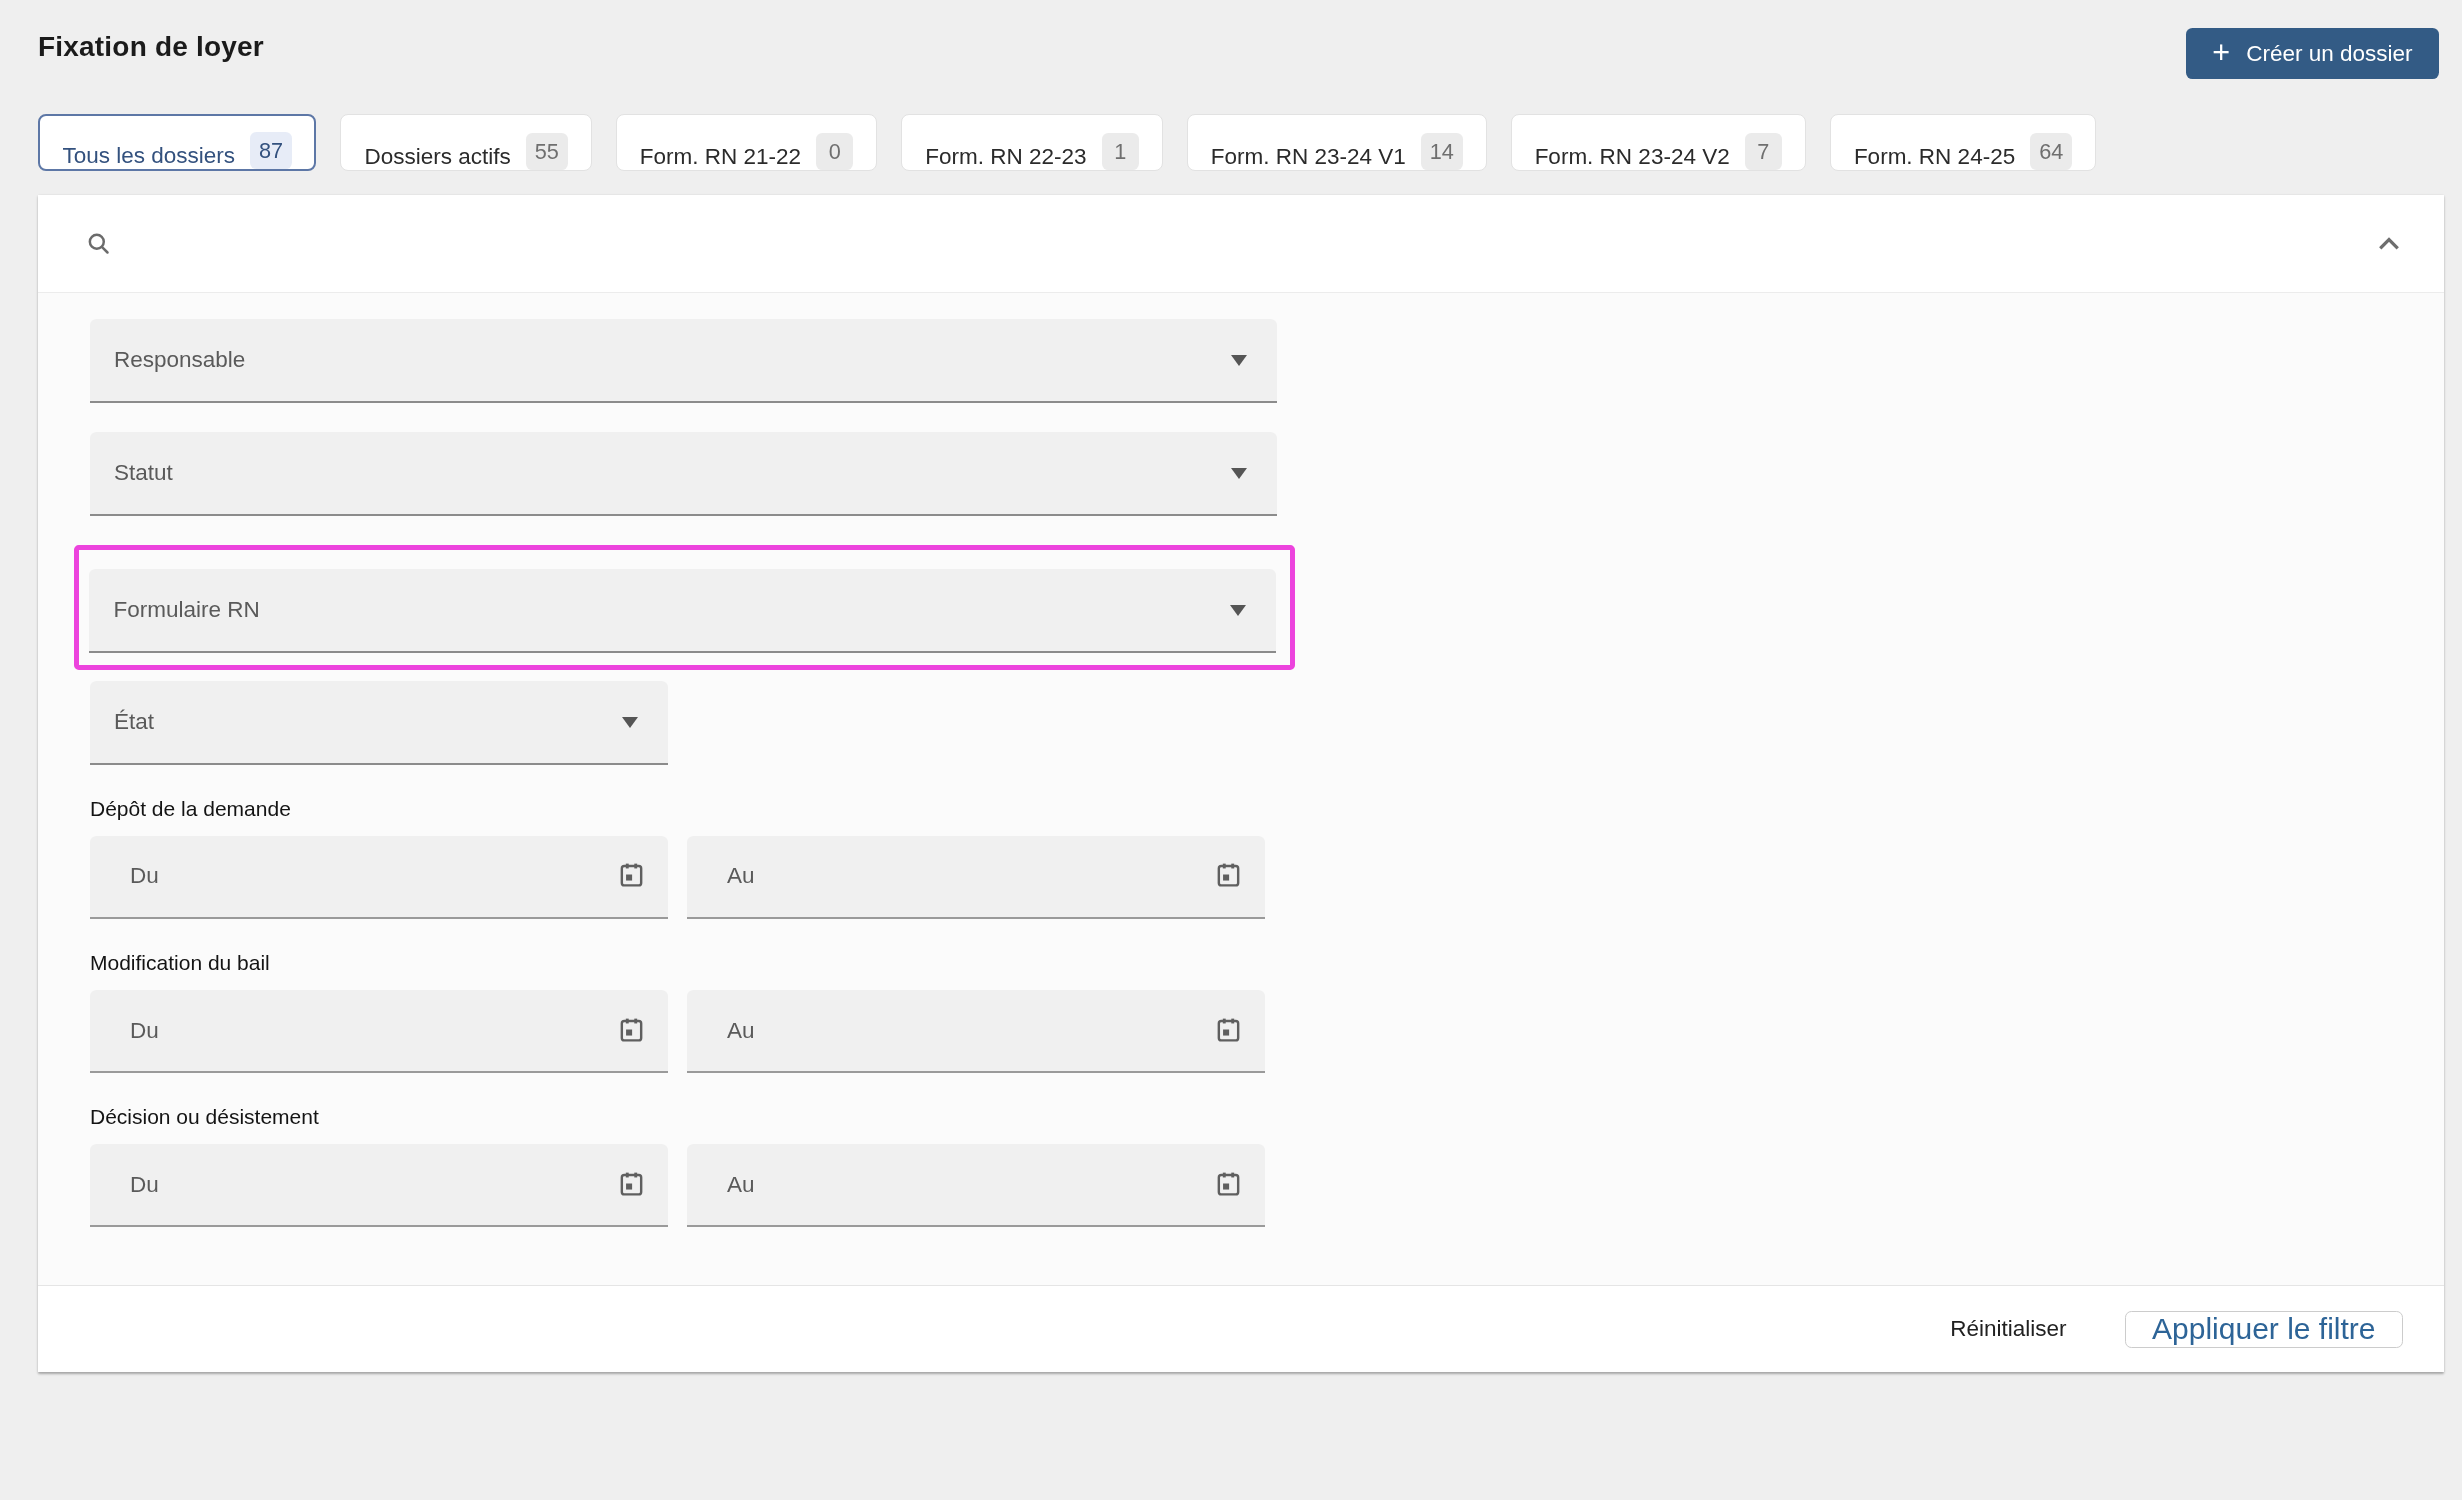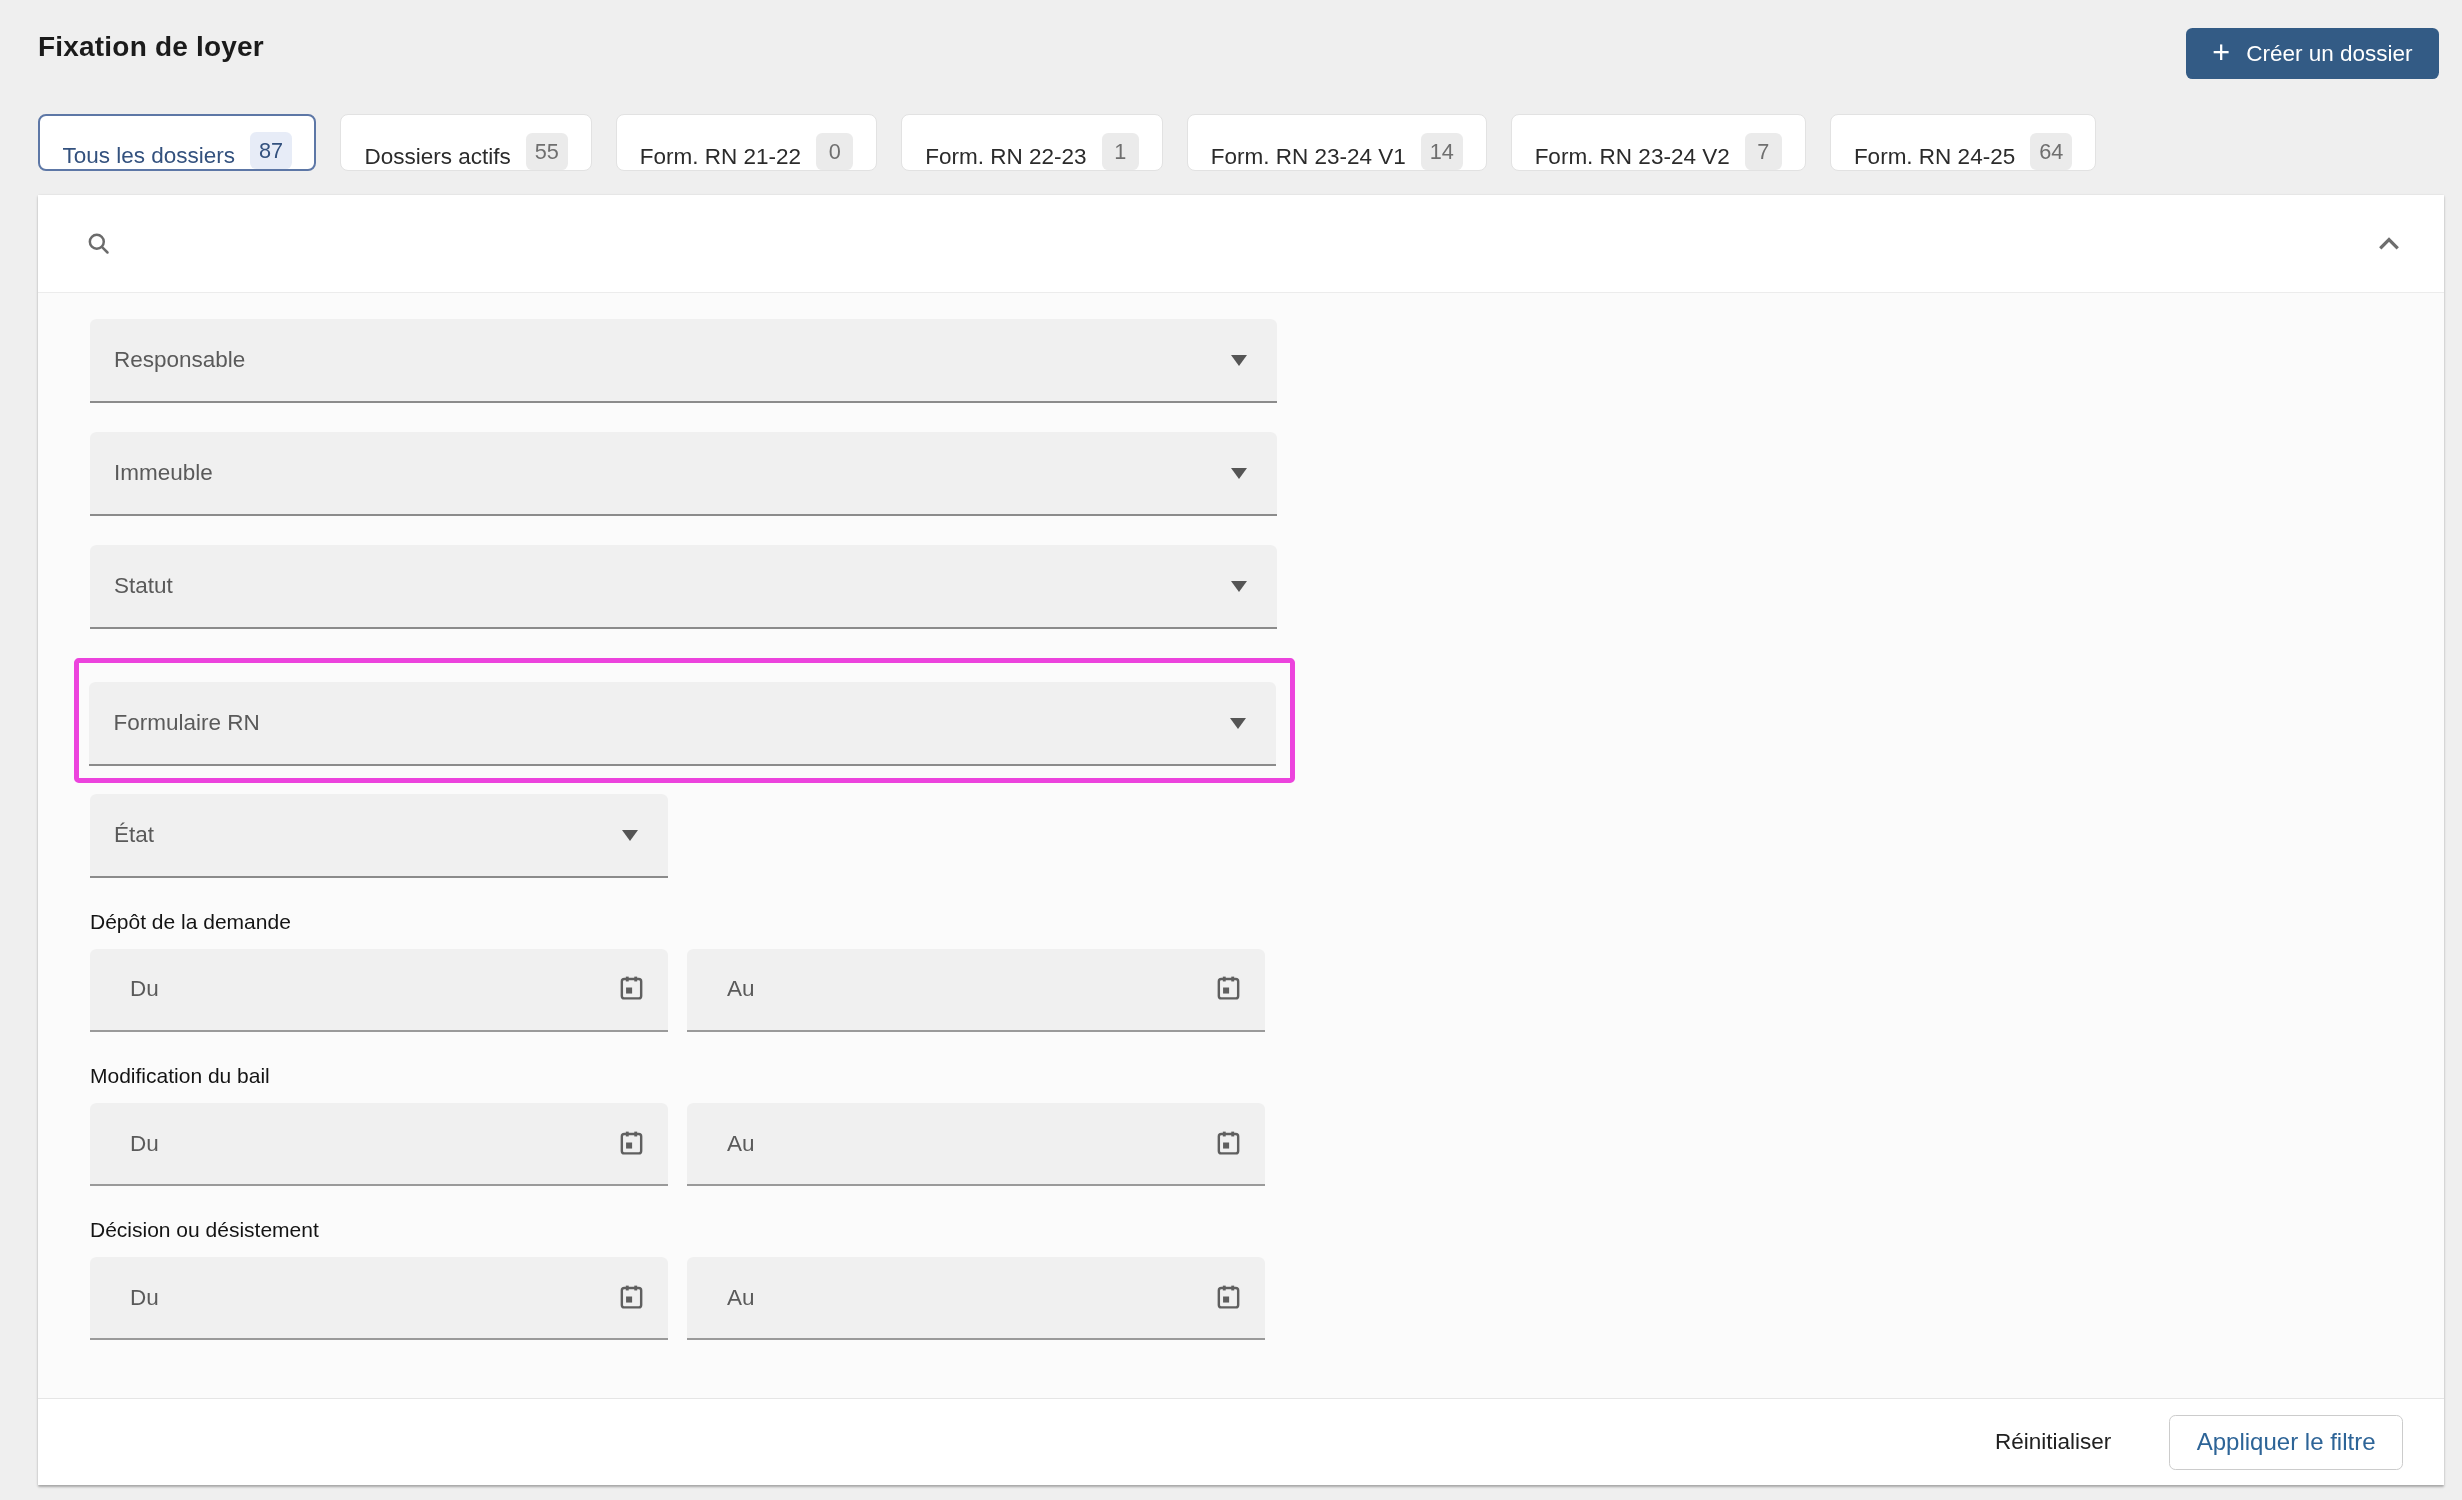--- a/index.html
+++ b/index.html
@@ -111,23 +111,23 @@
   .panel-footer {
     height:87px; background:#fff; border-top:0.8px solid #e5e5e5;
     display:flex; align-items:center; justify-content:flex-end;
     padding-right:41px;
   }
   .reset-btn {
     background:none; border:none; font-family:inherit;
     font-size:22.5px; color:#212121; cursor:pointer; margin-right:58px;
   }
   .apply-btn {
-    height:55px; padding:0 26.5px; background:#fff;
+    height:37px; padding:0 26.5px; background:#fff;
     border:1.6px solid #cccccc; border-radius:6.4px;
-    font-family:inherit; font-size:24px; color:#2d6497; cursor:pointer;
+    font-family:inherit; font-size:30px; color:#2d6497; cursor:pointer;
   }
 </style>
 </head>
 <body>
 
 <div class="header">
   <div class="page-title">Fixation de loyer</div>
   <button class="create-btn">
     <span class="plus">+</span>
     <span>Créer un dossier</span>
@@ -184,24 +184,20 @@
     </button>
   </div>
 
   <div class="filter-body">
 
     <div class="select-field">
       <span class="field-label">Responsable</span>
       <span class="arrow"></span>
     </div>
 
-    <div class="select-field">
-      <span class="field-label">Immeuble</span>
-      <span class="arrow"></span>
-    </div>
 
     <div class="select-field">
       <span class="field-label">Statut</span>
       <span class="arrow"></span>
     </div>
 
     <div class="highlight-wrap">
       <div class="select-field">
         <span class="field-label">Formulaire RN</span>
         <span class="arrow"></span>

